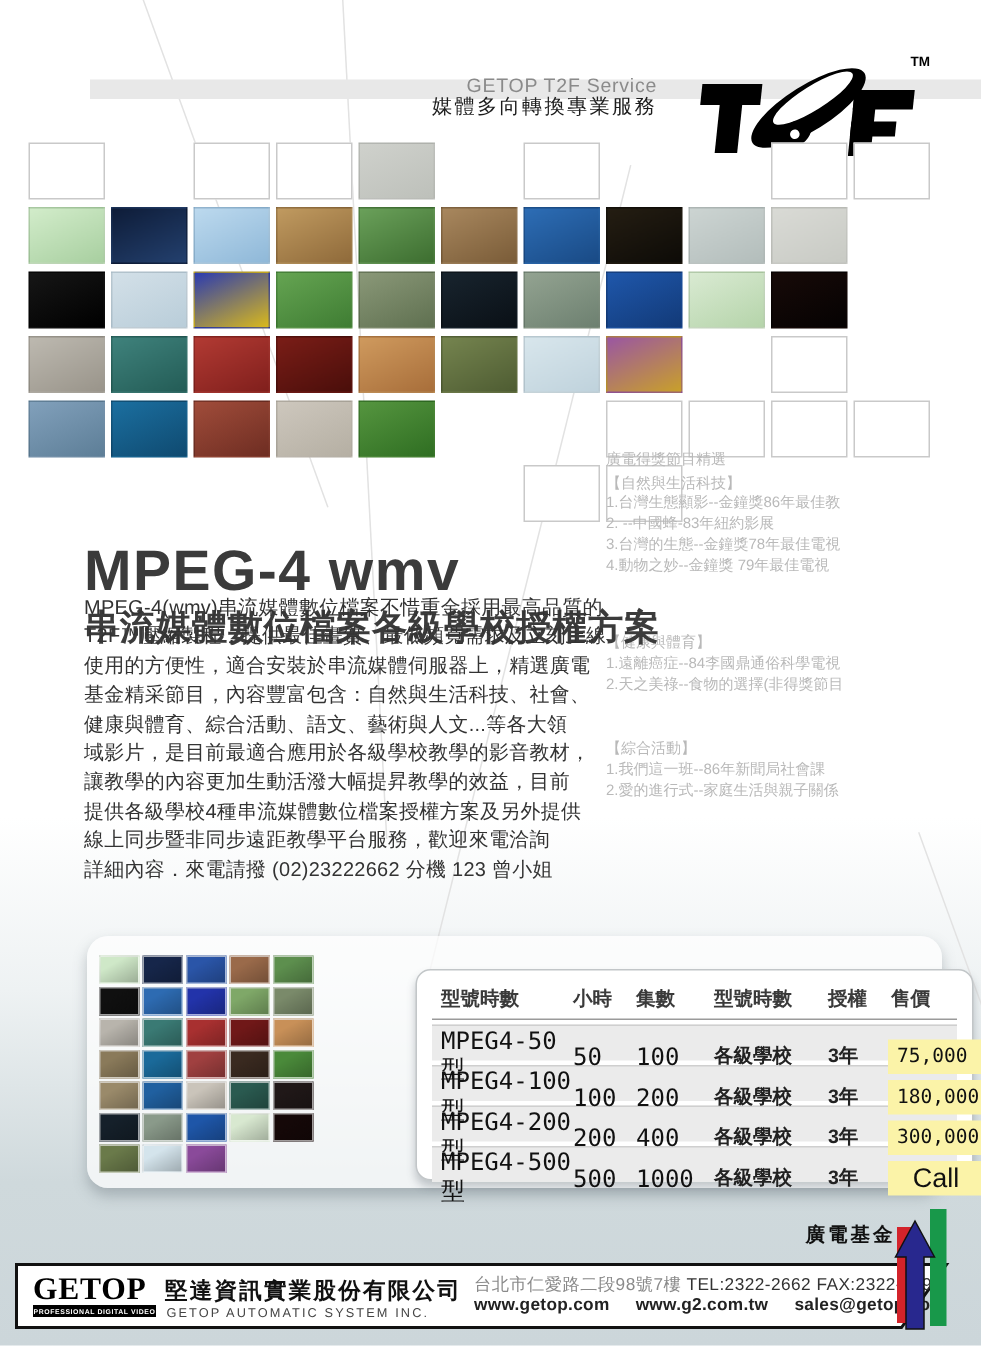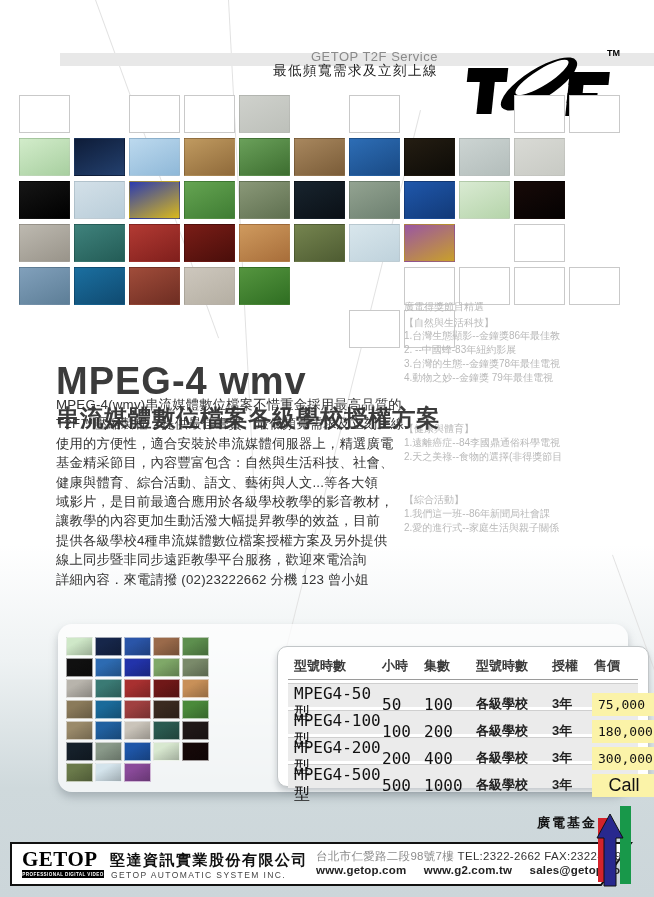--- a/index.html
+++ b/index.html
@@ -6,21 +6,21 @@
   .page{position:relative;width:654px;height:897px;overflow:hidden;
     font-family:"Liberation Sans",sans-serif;
     background:linear-gradient(180deg,#ffffff 0px,#ffffff 545px,#eef2f3 660px,#cfd9dc 788px,#ccd6da 897px);}
   .diag{position:absolute;width:1px;background:#e2e2e2;transform-origin:top left;}
 
   
   .band{position:absolute;left:60px;top:53px;width:594px;height:13px;background:#e8e8e8;}
   .hdr-text{position:absolute;right:216px;top:50px;text-align:right;line-height:14px;}
   .hdr-line1{font-size:13px;color:#8a8a8a;letter-spacing:.5px;}
   .hdr-line2{font-size:13.5px;color:#1c1c1c;letter-spacing:1.5px;}
-  .t2f-logo{position:absolute;left:455px;top:42px;}
+  .t2f-logo{position:absolute;left:455px;top:30px;}
 
   
   .grid{position:absolute;left:19px;top:95px;width:660px;display:grid;
     grid-template-columns:repeat(12,51px);grid-auto-rows:38px;gap:5px 4px;}
   .cell.e{background:#fff;border:1px solid #c9c9c9;}
   .cell.n{visibility:hidden;}
   .cell.p{border:1px solid rgba(0,0,0,.08);}
 
   
   .title-block{position:absolute;left:56px;top:314px;z-index:5;color:#3b3b3b;margin-top:48px;}
@@ -84,21 +84,21 @@
 <div class="page">
 
   <div class="diag" style="left:95px;top:0;height:360px;transform:rotate(-20deg);"></div>
   <div class="diag" style="left:228px;top:0;height:560px;transform:rotate(-3deg);"></div>
   <div class="diag" style="left:420px;top:110px;height:560px;transform:rotate(14deg);"></div>
   <div class="diag" style="left:612px;top:555px;height:260px;transform:rotate(-20deg);"></div>
 
   <div class="band"></div>
   <div class="hdr-text">
     <div class="hdr-line1">GETOP T2F Service</div>
-    <div class="hdr-line2">最低頻寬需求及立刻上線</div>
+    <div class="hdr-line2">媒體多向轉換專業服務</div>
   </div>
   <div class="t2f-logo">
     <svg width="172" height="78" viewBox="0 0 172 78">
       <g transform="skewX(-6)">
         <rect x="16" y="26" width="40" height="14" fill="#000"></rect>
         <rect x="29" y="26" width="15" height="46" fill="#000"></rect>
         <rect x="118" y="30" width="15" height="44" fill="#000"></rect>
         <rect x="118" y="30" width="40" height="13" fill="#000"></rect>
         <rect x="118" y="51" width="30" height="10" fill="#000"></rect>
       </g>

